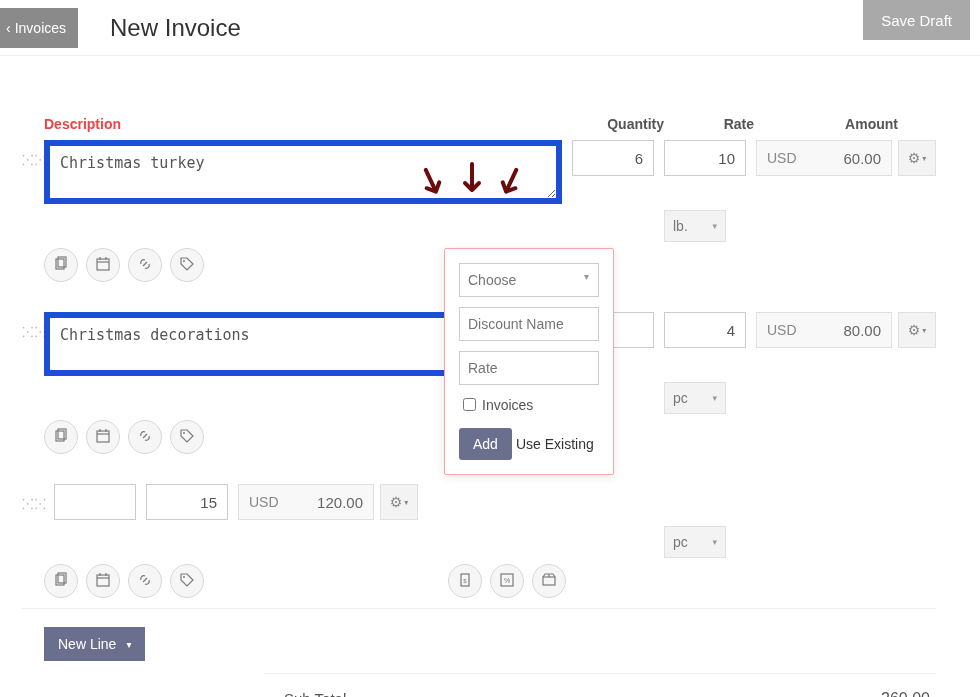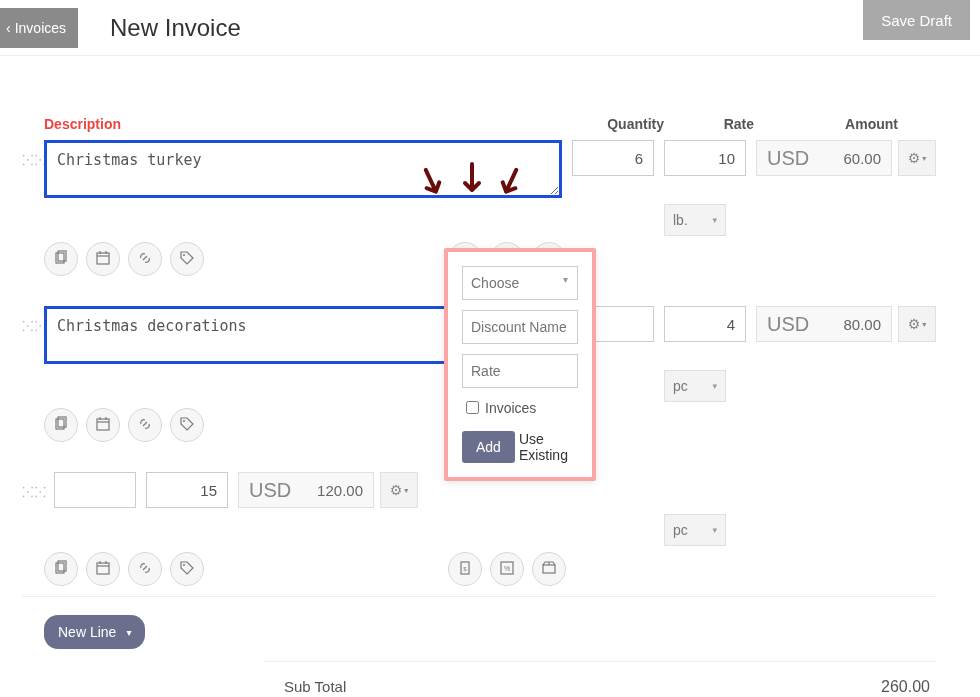--- a/index.html
+++ b/index.html
@@ -73,21 +73,21 @@
     width: 22px;
     padding-top: 10px;
     color: #bbb;
     font-size: 14px;
     letter-spacing: 1px;
     cursor: move;
   }
   .desc {
     flex: 1;
     min-height: 56px;
-    border: 3px solid #1d4ed8;
+    border: 6px solid #1d4ed8;
     padding: 8px 10px;
     font-size: 15px;
     color: #555;
     resize: both;
     overflow: hidden;
     position: relative;
   }
   .desc.tall { min-height: 46px; }
   .qty, .rate {
     width: 82px;
@@ -105,21 +105,21 @@
     border: 1px solid #e0e0e0;
     background: #f8f8f8;
     margin-left: 10px;
     padding: 0 10px 0 10px;
     display: flex;
     align-items: center;
     justify-content: space-between;
     font-size: 15px;
     color: #666;
   }
-  .amount .cur { color: #888; font-size: 20px; }
+  .amount .cur { color: #888; font-size: 14px; }
   .gear {
     width: 38px;
     height: 36px;
     border: 1px solid #e0e0e0;
     background: #f3f3f3;
     margin-left: 6px;
     display: flex;
     align-items: center;
     justify-content: center;
     color: #888;
@@ -174,21 +174,21 @@
   .icon-row .spacer-right { width: 370px; }
 
   .new-line-btn {
     display: inline-flex;
     align-items: center;
     background: #6b6f8e;
     color: #fff;
     border: none;
     height: 34px;
     padding: 0 14px;
-    border-radius: 14px;
+    border-radius: 0;
     font-size: 14px;
     cursor: pointer;
     margin-left: 22px;
     margin-top: 6px;
   }
   .new-line-btn .car { margin-left: 10px; font-size: 10px; }
 
   .totals {
     margin-top: 12px;
     margin-left: 242px;
@@ -199,25 +199,25 @@
     border-top: 1px solid #eee;
     height: 50px;
     padding: 0 6px 0 20px;
   }
   .totals-row .lab { flex: 1; font-size: 15px; color: #555; }
   .totals-row .val { font-size: 16px; color: #555; }
 
   .popover {
     position: absolute;
     background: #fff;
-    border: 4px solid #fca5a5;
+    border: 1px solid #fca5a5;
     box-shadow: 0 2px 8px rgba(0,0,0,0.1);
     padding: 14px;
     z-index: 100;
-    width: 152px;
+    width: 170px;
     border-radius: 2px;
   }
   .popover select, .popover input[type=text] {
     width: 100%;
     height: 34px;
     border: 1px solid #ccc;
     padding: 0 8px;
     font-size: 14px;
     color: #888;
     margin-bottom: 10px;

